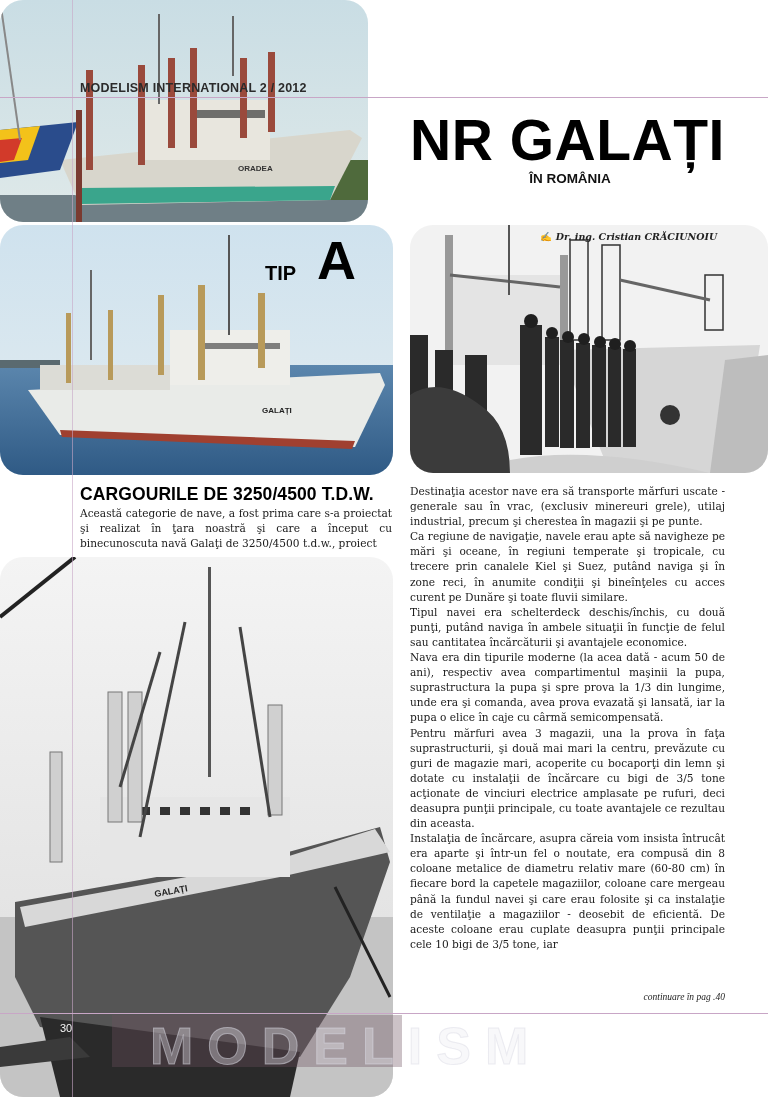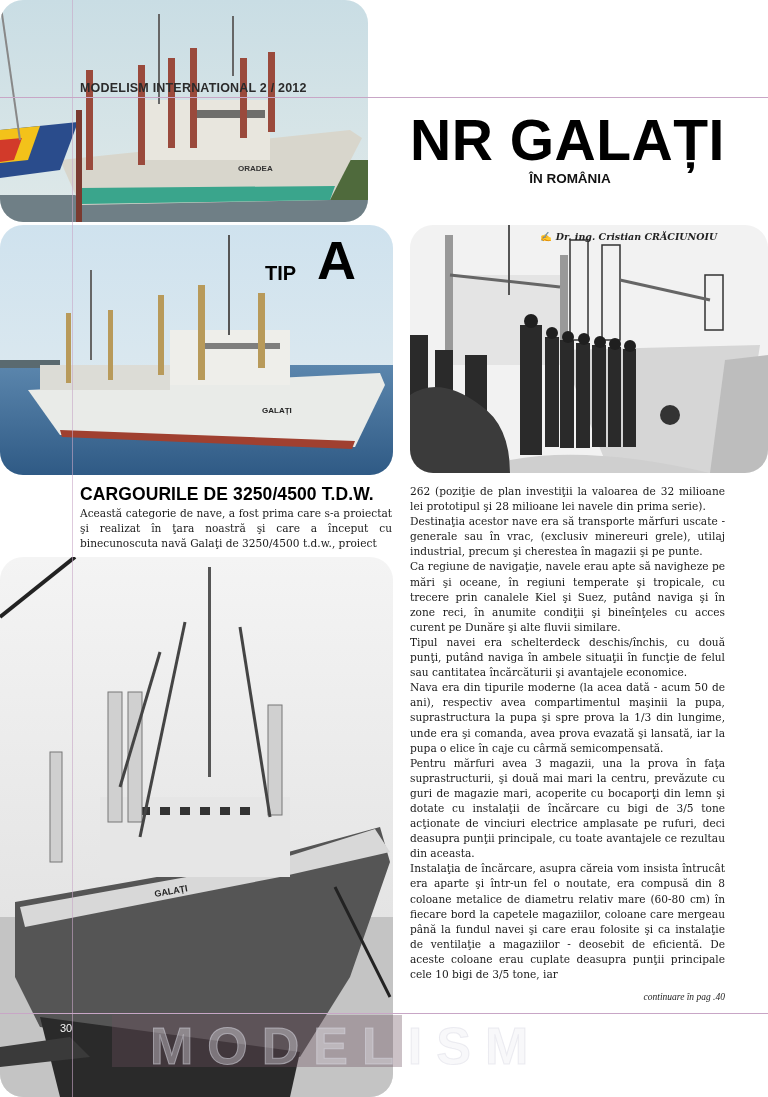--- a/index.html
+++ b/index.html
@@ -267,23 +267,22 @@
 
 <div class="tip-label">TIP</div>
 <div class="tip-letter">A</div>
 
 <div class="section-heading">CARGOURILE DE 3250/4500 T.D.W.</div>
 <div class="col-text intro">
   <p>Această categorie de nave, a fost prima care s-a proiectat şi realizat în ţara noastră şi care a început cu binecunoscuta navă Galaţi de 3250/4500 t.d.w., proiect</p>
 </div>
 
 <div class="col-text right-col">
-  <p>262 (poziţie de plan investiţii la valoarea de 32 milioane lei prototipul şi 28 milioane lei navele din prima serie).</p>
   <p>Destinaţia acestor nave era să transporte mărfuri uscate - generale sau în vrac, (exclusiv minereuri grele), utilaj industrial, precum şi cherestea în magazii şi pe punte.</p>
-  <p>Ca regiune de navigaţie, navele erau apte să navigheze pe mări şi oceane, în regiuni temperate şi tropicale, cu trecere prin canalele Kiel şi Suez, putând naviga şi în zone reci, în anumite condiţii şi bineînţeles cu acces curent pe Dunăre şi alte fluvii similare.</p>
+  <p>Ca regiune de navigaţie, navele erau apte să navigheze pe mări şi oceane, în regiuni temperate şi tropicale, cu trecere prin canalele Kiel şi Suez, putând naviga şi în zone reci, în anumite condiţii şi bineînţeles cu acces curent pe Dunăre şi toate fluvii similare.</p>
   <p>Tipul navei era schelterdeck deschis/închis, cu două punţi, putând naviga în ambele situaţii în funcţie de felul sau cantitatea încărcăturii şi avantajele economice.</p>
   <p>Nava era din tipurile moderne (la acea dată - acum 50 de ani), respectiv avea compartimentul maşinii la pupa, suprastructura la pupa şi spre prova la 1/3 din lungime, unde era şi comanda, avea prova evazată şi lansată, iar la pupa o elice în caje cu cârmă semicompensată.</p>
   <p>Pentru mărfuri avea 3 magazii, una la prova în faţa suprastructurii, şi două mai mari la centru, prevăzute cu guri de magazie mari, acoperite cu bocaporţi din lemn şi dotate cu instalaţii de încărcare cu bigi de 3/5 tone acţionate de vinciuri electrice amplasate pe rufuri, deci deasupra punţii principale, cu toate avantajele ce rezultau din aceasta.</p>
   <p>Instalaţia de încărcare, asupra căreia vom insista întrucât era aparte şi într-un fel o noutate, era compusă din 8 coloane metalice de diametru relativ mare (60-80 cm) în fiecare bord la capetele magaziilor, coloane care mergeau până la fundul navei şi care erau folosite şi ca instalaţie de ventilaţie a magaziilor - deosebit de eficientă. De aceste coloane erau cuplate deasupra punţii principale cele 10 bigi de 3/5 tone, iar</p>
 </div>
 <div class="continuation">continuare în pag .40</div>
 
 <div class="footer-band"></div>
 <div class="watermark">MODELISM</div>
 <div class="page-number">30</div>

